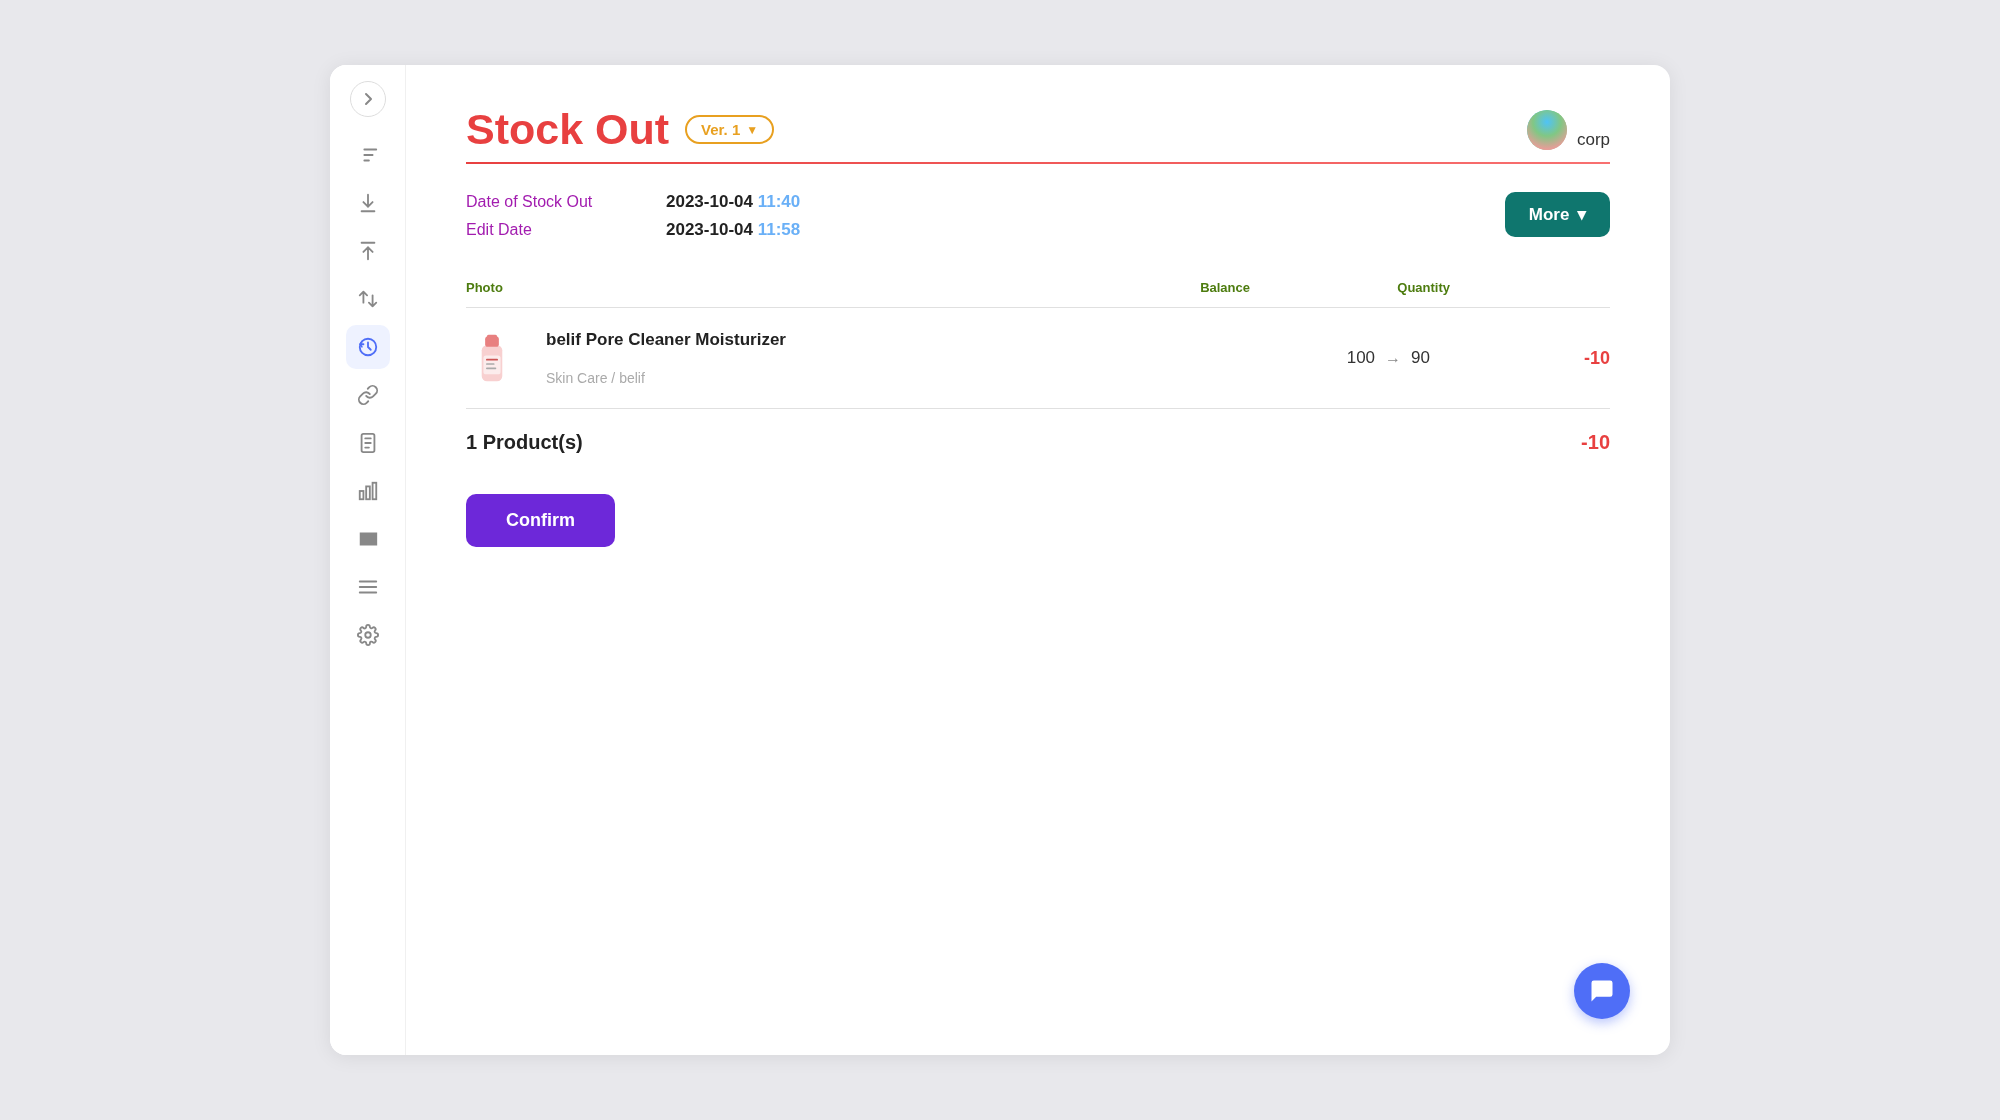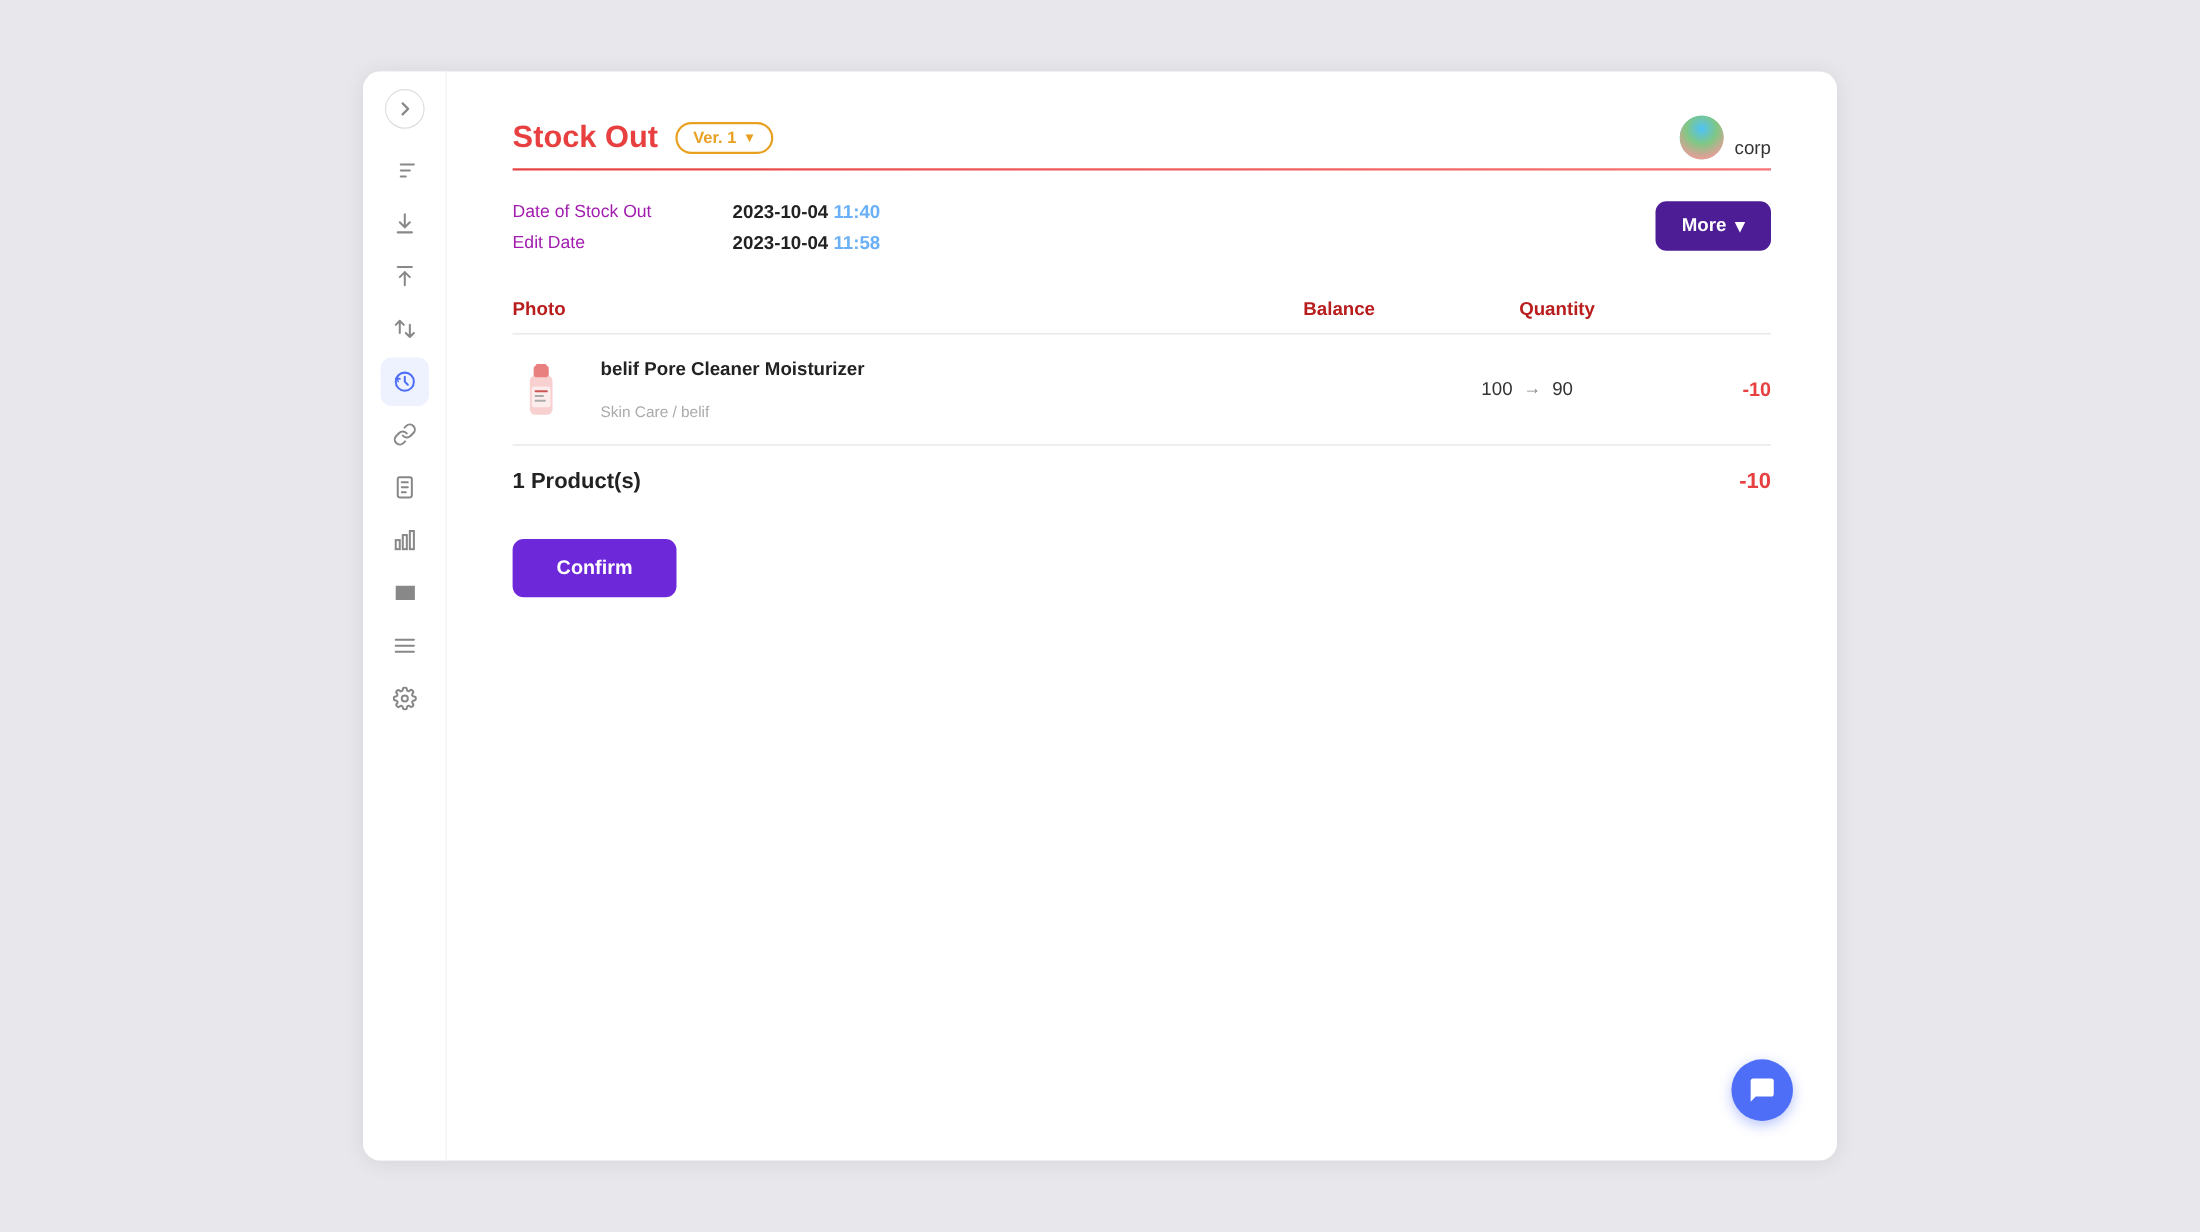--- a/index.html
+++ b/index.html
@@ -72,21 +72,21 @@
       align-items: center;
       justify-content: space-between;
       margin-bottom: 8px;
     }
     .header-left {
       display: flex;
       align-items: center;
       gap: 16px;
     }
     .page-title {
-      font-size: 28px;
+      font-size: 43px;
       font-weight: 700;
       color: #e84040;
     }
     .version-badge {
       display: flex;
       align-items: center;
       gap: 6px;
       border: 2px solid #e8a020;
       border-radius: 20px;
       padding: 4px 14px;
@@ -145,43 +145,44 @@
     }
     .meta-value {
       font-size: 17px;
       font-weight: 700;
       color: #222;
     }
     .meta-value .time {
       color: #6ab0f7;
     }
     .more-btn {
-      background: #4c1d95;
+      background: #0f766e;
       color: #fff;
       border: none;
       border-radius: 10px;
       padding: 12px 24px;
       font-size: 17px;
       font-weight: 600;
       cursor: pointer;
       display: flex;
+      align-items: center;
       gap: 8px;
     }
     
     .table-header {
       display: grid;
       grid-template-columns: 80px 1fr 200px 160px;
       padding: 8px 0 12px 0;
       border-bottom: 1px solid #e0e0e0;
       margin-bottom: 0;
     }
     .table-header-cell {
-      font-size: 17px;
+      font-size: 13px;
       font-weight: 600;
-      color: #b91c1c;
+      color: #4d7c0f;
     }
     .table-header-cell.right {
       text-align: right;
     }
     .table-row {
       display: grid;
       grid-template-columns: 80px 1fr 200px 160px;
       padding: 20px 0;
       border-bottom: 1px solid #e0e0e0;
       align-items: center;

